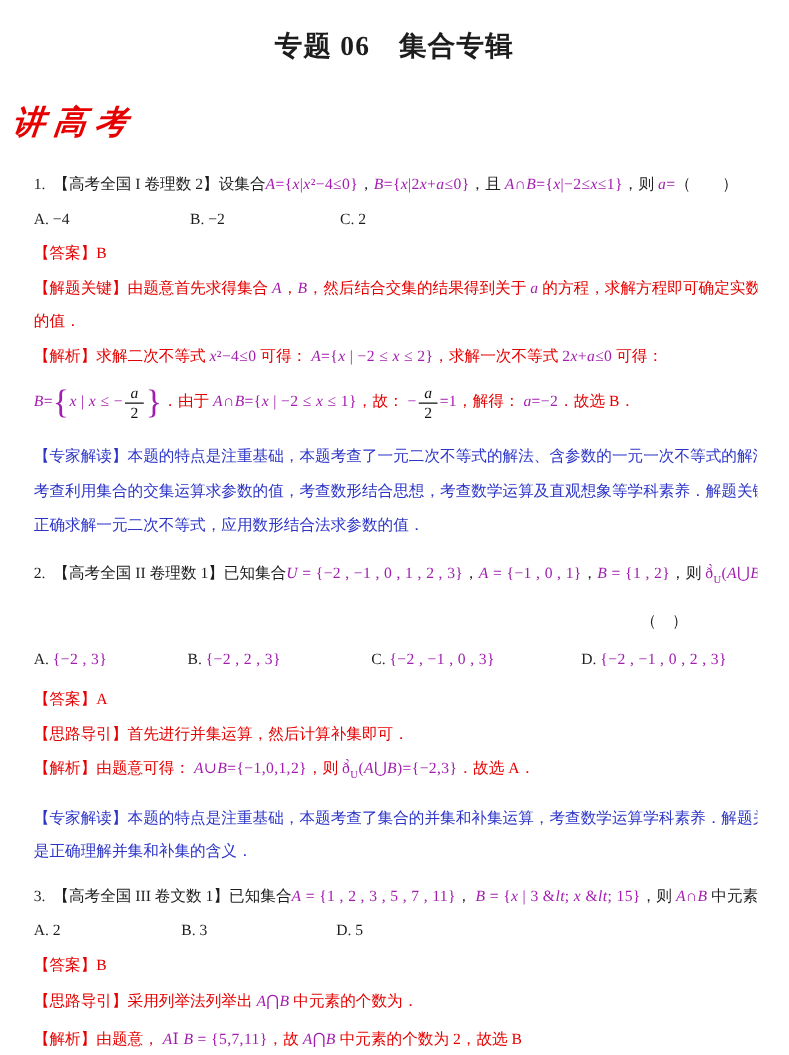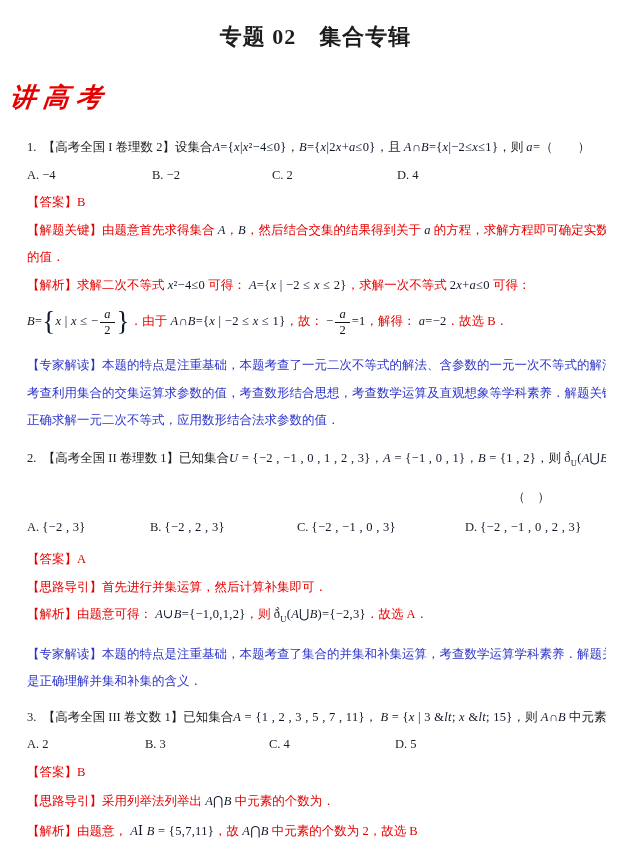--- a/index.html
+++ b/index.html
@@ -6,60 +6,60 @@
   .page{width:631px;height:844px;background:#ffffff;position:relative;overflow:hidden;
         font-family:"Liberation Serif","DejaVu Serif",serif;color:var(--ink,#1d1d1d);}
   .title{padding-top:22px;text-align:center;font-size:22px;font-weight:bold;letter-spacing:1px;line-height:30px;}
   .jiang{margin:30px 0 0 10px;width:max-content;font-size:26px;font-weight:bold;font-style:italic;
          color:var(--red,#e60000);letter-spacing:7px;transform:skewX(-6deg);line-height:32px;}
   #doc{margin:20px 25px 0 27px;font-size:12.5px;}
   .line{line-height:27.5px;min-height:27.5px;white-space:pre;overflow:hidden;}
   .s-k{color:var(--ink,#1d1d1d);}
   .s-r{color:var(--red,#e60000);}
   .s-b{color:var(--blue,#2d35c8);}
-  .s-m,.s-mb,.s-msub{color:#0f172a;font-family:"Liberation Serif","DejaVu Serif",serif;letter-spacing:.3px;}
+  .s-m,.s-mb,.s-msub{color:#a21caf;font-family:"Liberation Serif","DejaVu Serif",serif;letter-spacing:.3px;}
   .s-m i,.s-mb i,.frac i{font-style:italic;}
   .s-mb{font-size:19px;vertical-align:-2px;}
   .s-msub{font-size:8.5px;vertical-align:-4px;}
   .frac{display:inline-block;text-align:center;vertical-align:middle;margin:0 2px;color:#111;}
   .fn{display:block;border-bottom:1px solid #111;padding:0 4px;line-height:15px;font-size:12.5px;}
   .fd{display:block;line-height:15px;font-size:12.5px;}
   .tall{display:flex;align-items:center;height:46px;}
   .tall .s-mb{font-size:27px;font-weight:300;}
   .paren{text-align:right;padding-right:56px;}
   .opts{display:grid;}
   .opts1{grid-template-columns:125px 120px 125px auto;}
   .opts2{grid-template-columns:107px 131px 152px auto;gap:16px;}
   .opts3{grid-template-columns:118px 124px 126px auto;}
   .g2{margin-top:2px}.g5{margin-top:5px}.g7{margin-top:7px}.g8{margin-top:8px}.g10{margin-top:10px}
 </style>
 </head>
 <body>
 
 <div class="page" style="--red: #e60000; --blue: #2d35c8; --ink: #1d1d1d;">
-  <div class="title">专题 02　集合专辑</div>
+  <div class="title">专题 06　集合专辑</div>
   <div class="jiang">讲高考</div>
   <div id="doc">
       <div class="line "><span class="s-k">1.  【高考全国 I 卷理数 2】设集合</span><span class="s-m"><i>A</i>={<i>x</i>|<i>x</i>²−4≤0}</span><span class="s-k">，</span><span class="s-m"><i>B</i>={<i>x</i>|2<i>x</i>+<i>a</i>≤0}</span><span class="s-k">，且 </span><span class="s-m"><i>A</i>∩<i>B</i>={<i>x</i>|−2≤<i>x</i>≤1}</span><span class="s-k">，则 </span><span class="s-m"><i>a</i>=</span><span class="s-k">（　　）</span></div>
-      <div class="line opts1 opts"><span><span class="s-k">A. −4</span></span><span><span class="s-k">B. −2</span></span><span><span class="s-k">C. 2</span></span><span><span class="s-k">D. 4</span></span></div>
+      <div class="line opts1 opts"><span><span class="s-k">A. −4</span></span><span><span class="s-k">B. −2</span></span><span><span class="s-k">C. 2</span></span></div>
       <div class="line "><span class="s-r">【答案】B</span></div>
       <div class="line "><span class="s-r">【解题关键】由题意首先求得集合 </span><span class="s-m"><i>A</i></span><span class="s-r">，</span><span class="s-m"><i>B</i></span><span class="s-r">，然后结合交集的结果得到关于 </span><span class="s-m"><i>a</i></span><span class="s-r"> 的方程，求解方程即可确定实数 </span></div>
       <div class="line "><span class="s-r">的值．</span></div>
       <div class="line "><span class="s-r">【解析】求解二次不等式 </span><span class="s-m"><i>x</i>²−4≤0</span><span class="s-r"> 可得： </span><span class="s-m"><i>A</i>={<i>x</i> | −2 ≤ <i>x</i> ≤ 2}</span><span class="s-r">，求解一次不等式 </span><span class="s-m">2<i>x</i>+<i>a</i>≤0</span><span class="s-r"> 可得：</span></div>
       <div class="line tall"><span class="s-m"><i>B</i>=</span><span class="s-mb">{</span><span class="s-m"><i>x</i> | <i>x</i> ≤ −</span><span class="frac"><span class="fn"><i>a</i></span><span class="fd">2</span></span><span class="s-mb">}</span><span class="s-r">．由于 </span><span class="s-m"><i>A</i>∩<i>B</i>={<i>x</i> | −2 ≤ <i>x</i> ≤ 1}</span><span class="s-r">，故： </span><span class="s-m">−</span><span class="frac"><span class="fn"><i>a</i></span><span class="fd">2</span></span><span class="s-m">=1</span><span class="s-r">，解得： </span><span class="s-m"><i>a</i>=−2</span><span class="s-r">．故选 B．</span></div>
       <div class="line g7"><span class="s-b">【专家解读】本题的特点是注重基础，本题考查了一元二次不等式的解法、含参数的一元一次不等式的解法，</span></div>
       <div class="line "><span class="s-b">考查利用集合的交集运算求参数的值，考查数形结合思想，考查数学运算及直观想象等学科素养．解题关键是</span></div>
       <div class="line "><span class="s-b">正确求解一元二次不等式，应用数形结合法求参数的值．</span></div>
       <div class="line g10"><span class="s-k">2.  【高考全国 II 卷理数 1】已知集合</span><span class="s-m"><i>U</i> = {−2 , −1 , 0 , 1 , 2 , 3}</span><span class="s-k">，</span><span class="s-m"><i>A</i> = {−1 , 0 , 1}</span><span class="s-k">，</span><span class="s-m"><i>B</i> = {1 , 2}</span><span class="s-k">，则 </span><span class="s-m">ð̀</span><span class="s-msub">U</span><span class="s-m">(<i>A</i>⋃<i>B</i>)=</span></div>
       <div class="line paren g7"><span class="s-k">（　）</span></div>
       <div class="line opts2 g2 opts"><span><span class="s-k">A. </span><span class="s-m">{−2 , 3}</span></span><span><span class="s-k">B. </span><span class="s-m">{−2 , 2 , 3}</span></span><span><span class="s-k">C. </span><span class="s-m">{−2 , −1 , 0 , 3}</span></span><span><span class="s-k">D. </span><span class="s-m">{−2 , −1 , 0 , 2 , 3}</span></span></div>
       <div class="line g5"><span class="s-r">【答案】A</span></div>
       <div class="line "><span class="s-r">【思路导引】首先进行并集运算，然后计算补集即可．</span></div>
       <div class="line "><span class="s-r">【解析】由题意可得： </span><span class="s-m"><i>A</i>∪<i>B</i>={−1,0,1,2}</span><span class="s-r">，则 </span><span class="s-m">ð̀</span><span class="s-msub">U</span><span class="s-m">(<i>A</i>⋃<i>B</i>)={−2,3}</span><span class="s-r">．故选 A．</span></div>
       <div class="line g7"><span class="s-b">【专家解读】本题的特点是注重基础，本题考查了集合的并集和补集运算，考查数学运算学科素养．解题关键</span></div>
       <div class="line "><span class="s-b">是正确理解并集和补集的含义．</span></div>
       <div class="line g8"><span class="s-k">3.  【高考全国 III 卷文数 1】已知集合</span><span class="s-m"><i>A</i> = {1 , 2 , 3 , 5 , 7 , 11}</span><span class="s-k">， </span><span class="s-m"><i>B</i> = {<i>x</i> | 3 &amp;<i>l</i><i>t</i>; <i>x</i> &amp;<i>l</i><i>t</i>; 15}</span><span class="s-k">，则 </span><span class="s-m"><i>A</i>∩<i>B</i></span><span class="s-k"> 中元素的个数为（　　）</span></div>
-      <div class="line opts3 opts"><span><span class="s-k">A. 2</span></span><span><span class="s-k">B. 3</span></span><span><span class="s-k">C. 4</span></span><span><span class="s-k">D. 5</span></span></div>
+      <div class="line opts3 opts"><span><span class="s-k">A. 2</span></span><span><span class="s-k">B. 3</span></span><span><span class="s-k">D. 5</span></span></div>
       <div class="line "><span class="s-r">【答案】B</span></div>
       <div class="line g2"><span class="s-r">【思路导引】采用列举法列举出 </span><span class="s-m"><i>A</i>⋂<i>B</i></span><span class="s-r"> 中元素的个数为．</span></div>
       <div class="line g2"><span class="s-r">【解析】由题意， </span><span class="s-m"><i>A</i>Ⅰ <i>B</i> = {5,7,11}</span><span class="s-r">，故 </span><span class="s-m"><i>A</i>⋂<i>B</i></span><span class="s-r"> 中元素的个数为 2，故选 B</span></div>
     </div>
 </div>
 
 </body></html>

